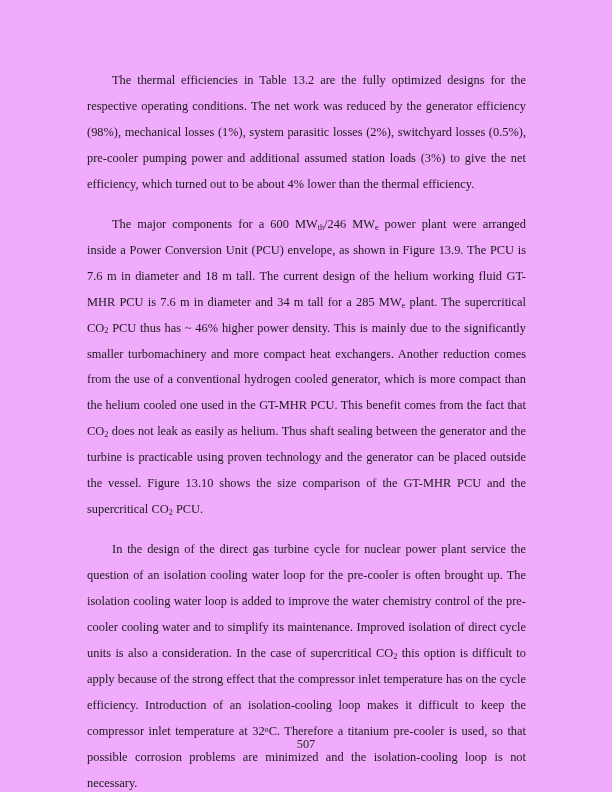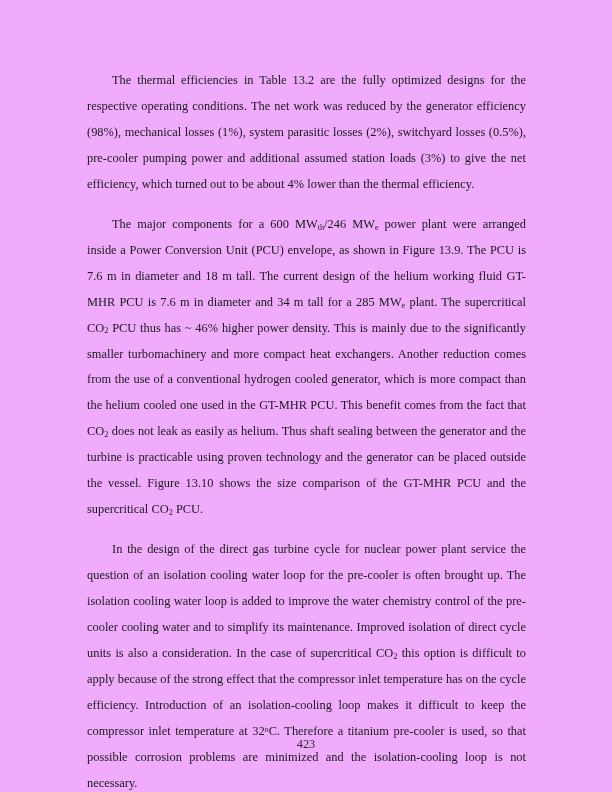--- a/index.html
+++ b/index.html
@@ -64,15 +64,15 @@
 <body>
 
 <div class="page">
 
   <div class="textblock">
     <p class="para">The thermal efficiencies in Table 13.2 are the fully optimized designs for the respective operating conditions.  The net work was reduced by the generator efficiency (98%), mechanical losses (1%), system parasitic losses (2%), switchyard losses (0.5%), pre-cooler pumping power and additional assumed station loads (3%) to give the net efficiency, which turned out to be about 4% lower than the thermal efficiency.</p>
     <p class="para">The major components for a 600 MW<sub>th</sub>/246 MW<sub>e</sub> power plant were arranged inside a Power Conversion Unit (PCU) envelope, as shown in Figure 13.9.  The PCU is 7.6 m in diameter and 18 m tall.  The current design of the helium working fluid GT-MHR PCU is 7.6 m in diameter and 34 m tall for a 285 MW<sub>e</sub> plant.  The supercritical CO<sub>2</sub> PCU thus has ~ 46% higher power density.  This is mainly due to the significantly smaller turbomachinery and more compact heat exchangers.  Another reduction comes from the use of a conventional hydrogen cooled generator, which is more compact than the helium cooled one used in the GT-MHR PCU.  This benefit comes from the fact that CO<sub>2</sub> does not leak as easily as helium.  Thus shaft sealing between the generator and the turbine is practicable using proven technology and the generator can be placed outside the vessel.  Figure 13.10 shows the size comparison of the GT-MHR PCU and the supercritical CO<sub>2</sub> PCU.</p>
     <p class="para">In the design of the direct gas turbine cycle for nuclear power plant service the question of an isolation cooling water loop for the pre-cooler is often brought up.  The isolation cooling water loop is added to improve the water chemistry control of the pre-cooler cooling water and to simplify its maintenance.  Improved isolation of direct cycle units is also a consideration.  In the case of supercritical CO<sub>2</sub> this option is difficult to apply because of the strong effect that the compressor inlet temperature has on the cycle efficiency.  Introduction of an isolation-cooling loop makes it difficult to keep the compressor inlet temperature at 32<sup>o</sup>C.  Therefore a titanium pre-cooler is used, so that possible corrosion problems are minimized and the isolation-cooling loop is not necessary.</p>
   </div>
 
-  <div class="pagenum">423</div>
+  <div class="pagenum">507</div>
 
 </div>
 
 </body></html>

